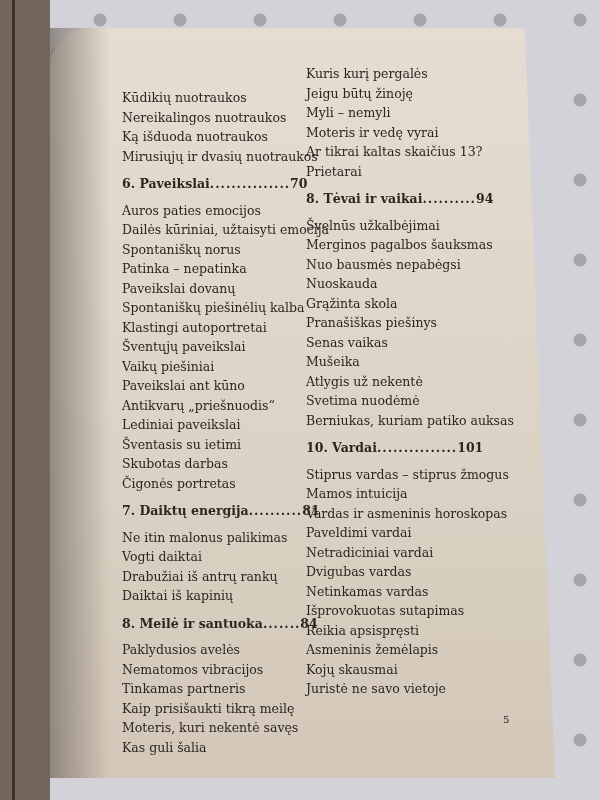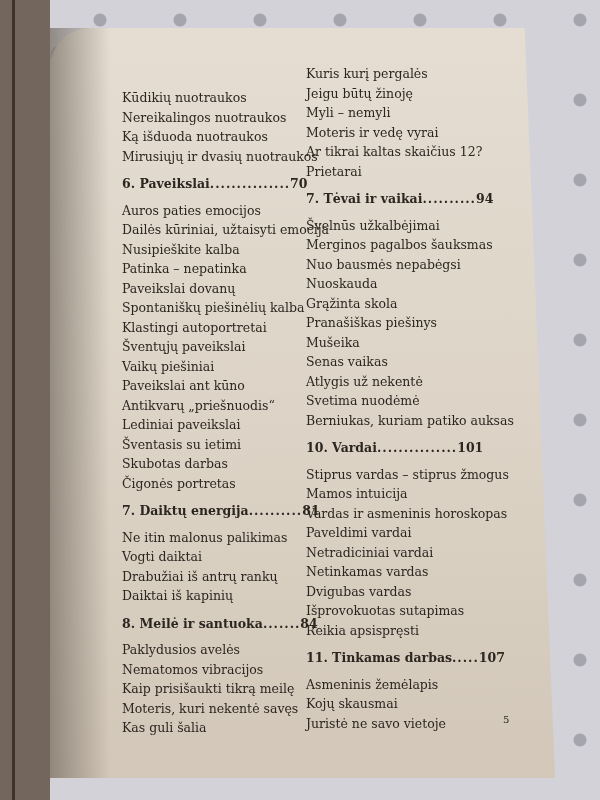--- a/index.html
+++ b/index.html
@@ -65,21 +65,21 @@
   <div class="entry">Ką išduoda nuotraukos</div>
   <div class="entry">Mirusiųjų ir dvasių nuotraukos</div>
 
   <div class="chapter">
     <span>6. Paveikslai</span>
     <span class="dots">...............</span>
     <span>70</span>
   </div>
   <div class="entry">Auros paties emocijos</div>
   <div class="entry">Dailės kūriniai, užtaisyti emocija</div>
-  <div class="entry">Nusipieškite kalba</div>
+  <div class="entry">Spontaniškų norus</div>
   <div class="entry">Patinka – nepatinka</div>
   <div class="entry">Paveikslai dovanų</div>
   <div class="entry">Spontaniškų piešinėlių kalba</div>
   <div class="entry">Klastingi autoportretai</div>
   <div class="entry">Šventųjų paveikslai</div>
   <div class="entry">Vaikų piešiniai</div>
   <div class="entry">Paveikslai ant kūno</div>
   <div class="entry">Antikvarų „priešnuodis“</div>
   <div class="entry">Lediniai paveikslai</div>
   <div class="entry">Šventasis su ietimi</div>
@@ -96,68 +96,64 @@
   <div class="entry">Drabužiai iš antrų rankų</div>
   <div class="entry">Daiktai iš kapinių</div>
 
   <div class="chapter">
     <span>8. Meilė ir santuoka</span>
     <span class="dots"> .......</span>
     <span>84</span>
   </div>
   <div class="entry">Paklydusios avelės</div>
   <div class="entry">Nematomos vibracijos</div>
+  <div class="entry">Tinkamas partneris</div>
   <div class="entry">Kaip prisišaukti tikrą meilę</div>
   <div class="entry">Moteris, kuri nekentė savęs</div>
   <div class="entry">Kas guli šalia</div>
 </div>
 
 <div class="col col-right">
   <div class="entry">Kuris kurį pergalės</div>
   <div class="entry">Jeigu būtų žinoję</div>
   <div class="entry">Myli – nemyli</div>
   <div class="entry">Moteris ir vedę vyrai</div>
-  <div class="entry">Ar tikrai kaltas skaičius 12?</div>
+  <div class="entry">Ar tikrai kaltas skaičius 13?</div>
   <div class="entry">Prietarai</div>
 
   <div class="chapter">
-    <span>7. Tėvai ir vaikai</span>
+    <span>8. Tėvai ir vaikai</span>
     <span class="dots">..........</span>
     <span>94</span>
   </div>
   <div class="entry">Švelnūs užkalbėjimai</div>
   <div class="entry">Merginos pagalbos šauksmas</div>
   <div class="entry">Nuo bausmės nepabėgsi</div>
   <div class="entry">Nuoskauda</div>
   <div class="entry">Grąžinta skola</div>
   <div class="entry">Pranašiškas piešinys</div>
+  <div class="entry">Senas vaikas</div>
   <div class="entry">Mušeika</div>
-  <div class="entry">Senas vaikas</div>
   <div class="entry">Atlygis už nekentė</div>
   <div class="entry">Svetima nuodėmė</div>
   <div class="entry">Berniukas, kuriam patiko auksas</div>
 
   <div class="chapter">
     <span>10. Vardai</span>
     <span class="dots">............... </span>
     <span>101</span>
   </div>
   <div class="entry">Stiprus vardas – stiprus žmogus</div>
   <div class="entry">Mamos intuicija</div>
   <div class="entry">Vardas ir asmeninis horoskopas</div>
   <div class="entry">Paveldimi vardai</div>
   <div class="entry">Netradiciniai vardai</div>
+  <div class="entry">Dvigubas vardas</div>
   <div class="entry">Netinkamas vardas</div>
-  <div class="entry">Dvigubas vardas</div>
   <div class="entry">Išprovokuotas sutapimas</div>
   <div class="entry">Reikia apsispręsti</div>
 
-  <div class="chapter">
-    <span>11. Tinkamas darbas</span>
-    <span class="dots">..... </span>
-    <span>107</span>
-  </div>
   <div class="entry">Asmeninis žemėlapis</div>
   <div class="entry">Kojų skausmai</div>
   <div class="entry">Juristė ne savo vietoje</div>
 </div>
 
 <div class="page-number">5</div>
 
 </body></html>

